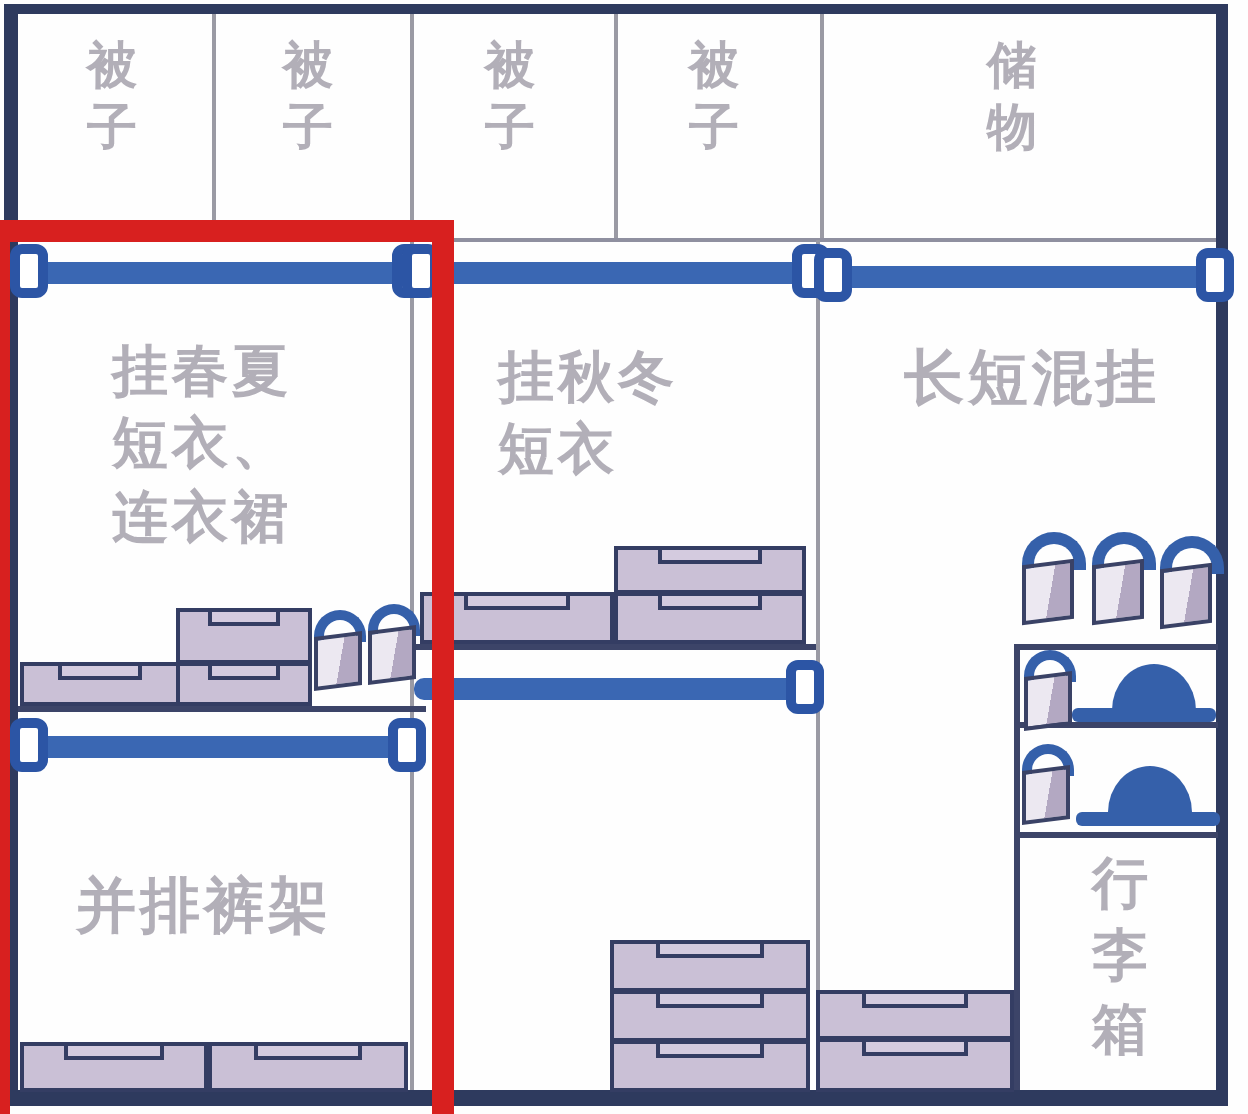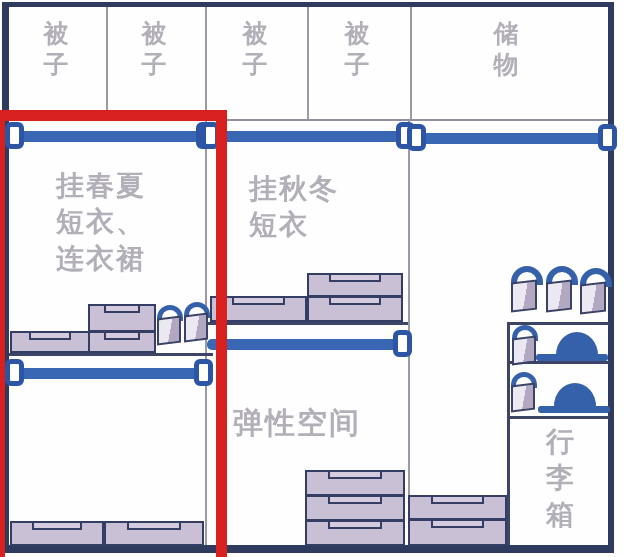--- a/index.html
+++ b/index.html
@@ -95,20 +95,21 @@
 
   <div class="abs glabel hang-label" style="left:249px;top:171px;">
     <div>挂秋冬</div>
     <div>短衣</div>
   </div>
   <div class="abs glabel hang-label" style="left:56px;top:168px;">
     <div>挂春夏</div>
     <div>短衣、</div>
     <div>连衣裙</div>
   </div>
+  <div class="abs glabel big-label" style="left:452px;top:172px;">长短混挂</div>
 
   <div class="abs shelf" style="left:9px;top:353px;width:204px;height:3px;"></div>
   <div class="abs box" style="left:10px;top:331px;width:80px;height:22px;">
       <div class="handle"></div>
     </div>
   <div class="abs box" style="left:88px;top:304px;width:68px;height:28px;">
       <div class="handle"></div>
     </div>
   <div class="abs box" style="left:88px;top:331px;width:68px;height:22px;">
       <div class="handle"></div>
@@ -158,21 +159,21 @@
   <div class="abs dome" style="left:556px;top:332px;width:42px;height:23px;"></div>
   <div class="abs dome-base" style="left:536px;top:354px;width:72px;height:7px;"></div>
 
   <div class="abs bag small" style="left:511px;top:372px;">
       <div class="bag-handle"></div>
       <div class="bag-body"></div>
     </div>
   <div class="abs dome" style="left:554px;top:383px;width:42px;height:23px;"></div>
   <div class="abs dome-base" style="left:538px;top:406px;width:72px;height:7px;"></div>
 
-  <div class="abs glabel big-label" style="left:233px;top:405px;">弹性空间</div>
+  <div class="abs glabel big-label" style="left:38px;top:436px;">并排裤架</div>
   <div class="abs glabel vert-label char-stack" style="left:544px;top:424px;">行
 李
 箱</div>
 
   <div class="abs box" style="left:10px;top:521px;width:94px;height:25px;">
       <div class="handle"></div>
     </div>
   <div class="abs box" style="left:104px;top:521px;width:100px;height:25px;">
       <div class="handle"></div>
     </div>

